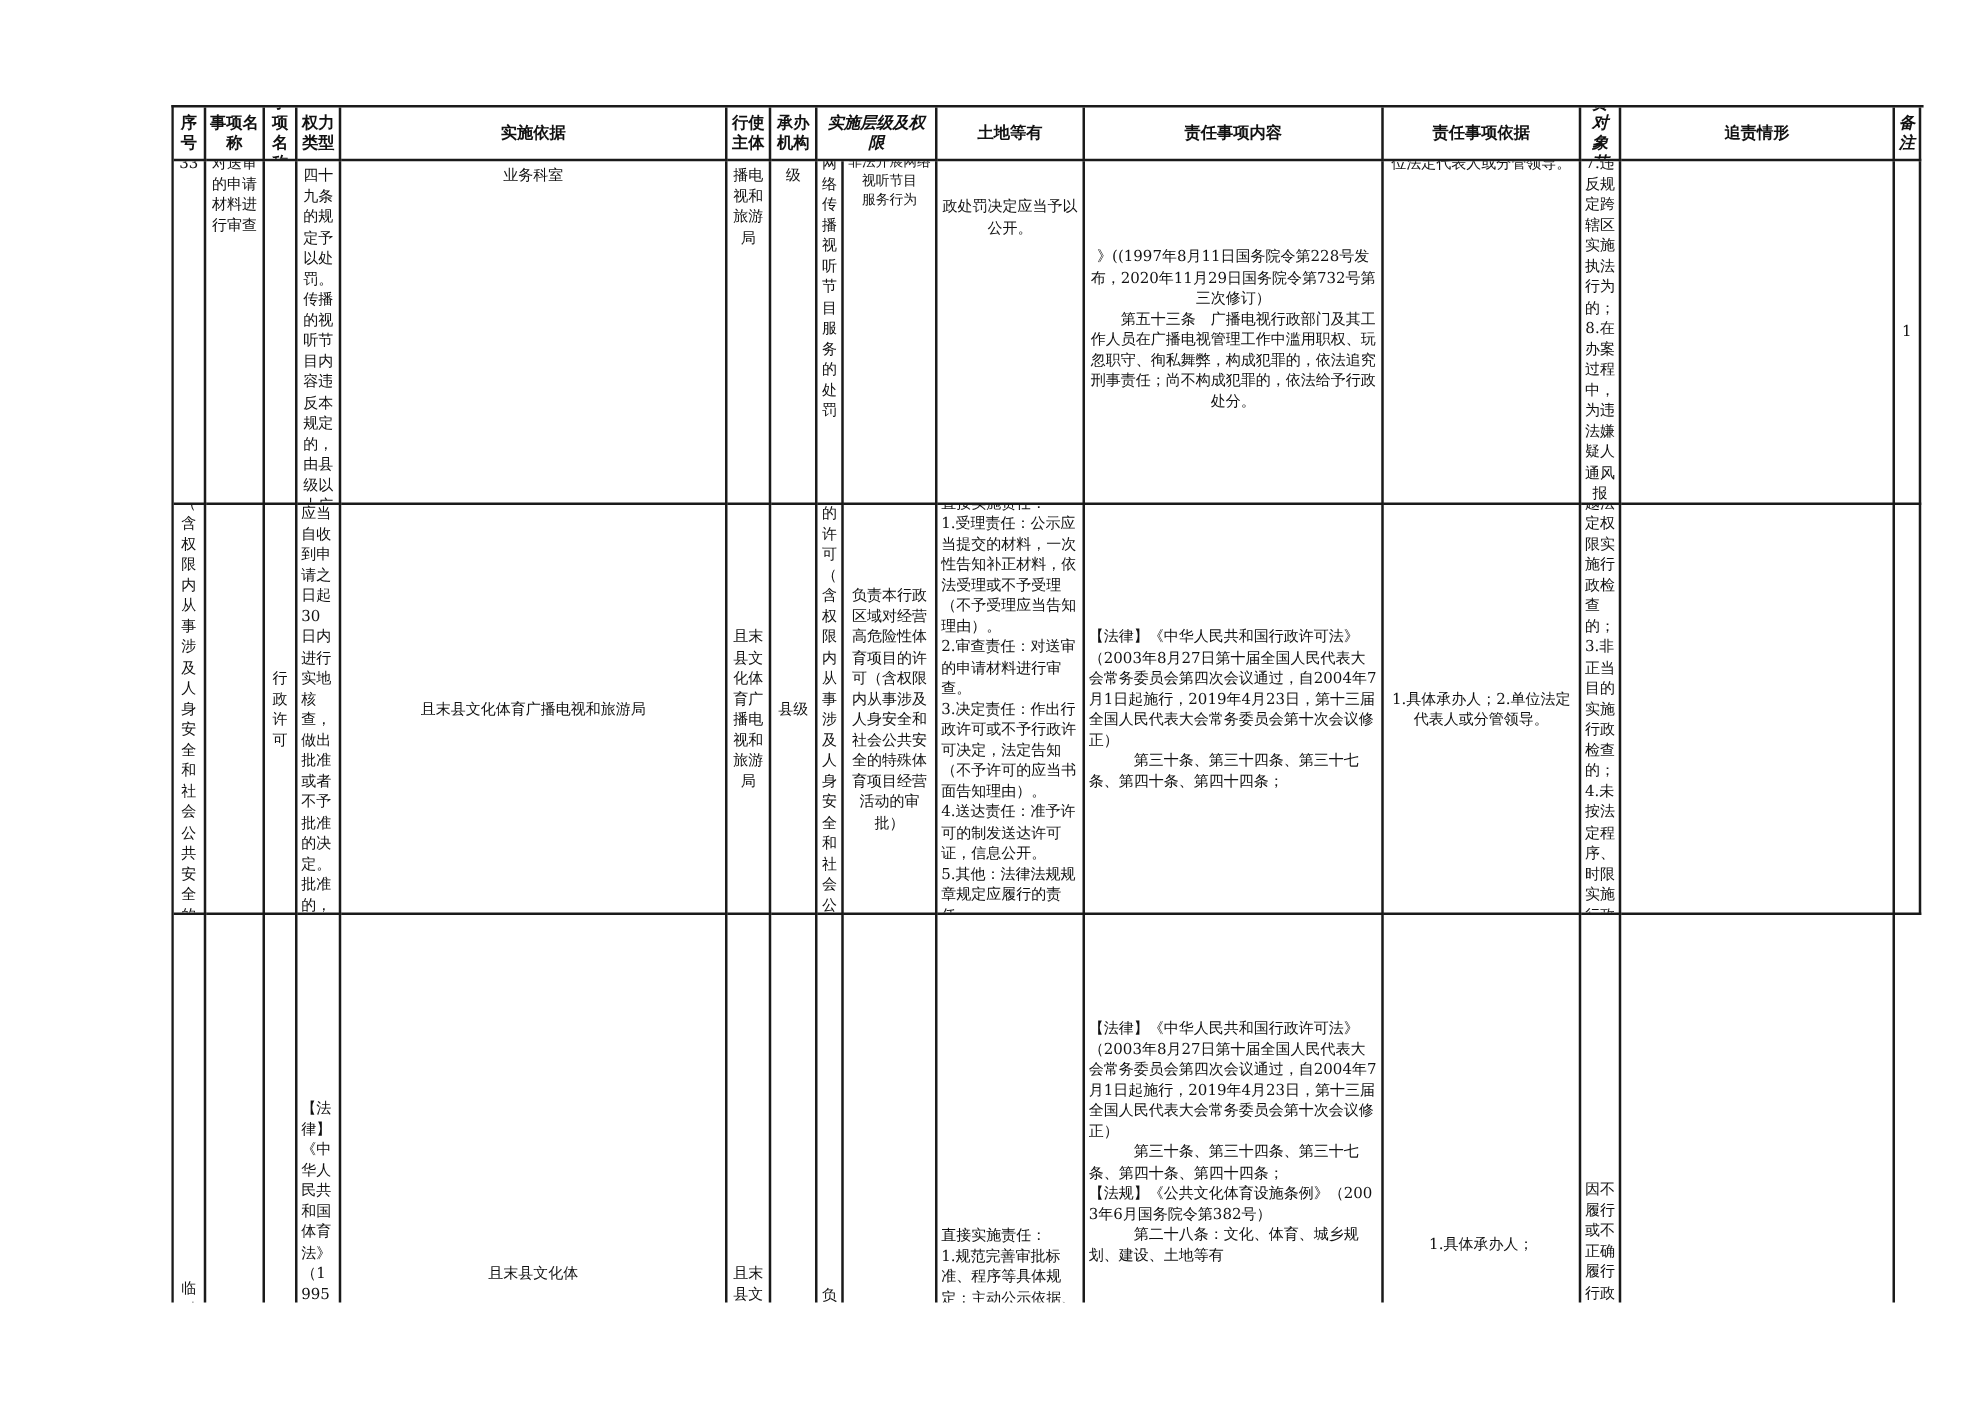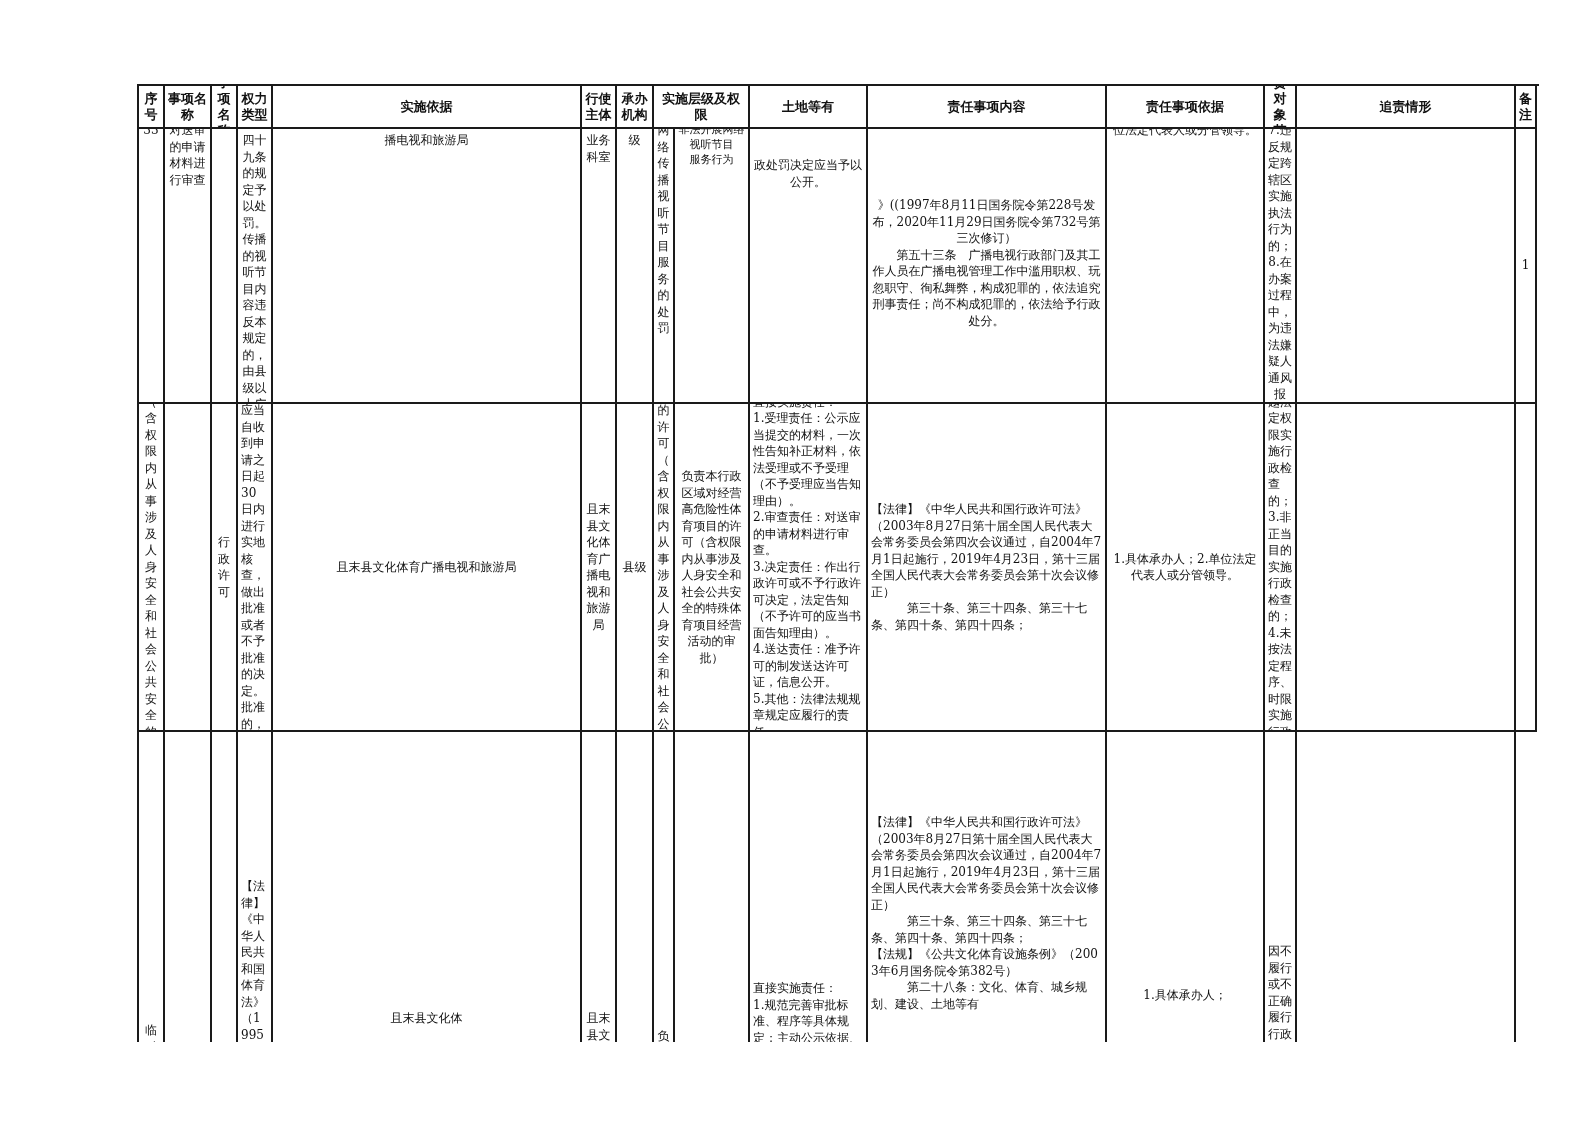--- a/index.html
+++ b/index.html
@@ -9,21 +9,21 @@
   .grid{display:grid;
         grid-template-columns:26px 47px 26px 35px 309px 35px 37px 21px 75px 118px 239px 158px 32px 219px 21px;
         grid-template-rows:43px 275px 328px 700px;
         border-left:2px solid #1a1a1a;border-top:2px solid #1a1a1a;}
   .cell{border-right:2px solid #1a1a1a;border-bottom:2px solid #1a1a1a;
         overflow:hidden;display:flex;align-items:center;justify-content:center;
         box-sizing:border-box;padding:1px 3px;}
   .ct{white-space:pre-wrap;font-size:12px;line-height:16.5px;text-align:center;
       word-break:break-all;overflow-wrap:anywhere;width:100%;}
   .hd .ct{font-size:13px;line-height:16px;font-weight:bold;word-break:keep-all;}
-  .hd .ct.wb{word-break:break-all;}
+  .hd .ct.wb{word-break:break-all;font-style:italic;}
   .left .ct{text-align:left;}
   .vt{align-items:flex-start;}
   .off .ct{margin-top:-8px;}
   .tight .ct{font-size:11px;line-height:15px;}
   .span2{grid-column:span 2;}
 </style>
 </head>
 <body>
 
 <div class="sheet">
@@ -78,24 +78,24 @@
     <div class="cell vt off">
         <div class="ct">对送审的申请材料进行审查</div>
       </div>
     <div class="cell">
         <div class="ct"></div>
       </div>
     <div class="cell vt" style="padding-top:3px">
         <div class="ct">四十九条的规定予以处罚。传播的视听节目内容违反本规定的，由县级以上广播电影电视主管部门予以警告、责令改正，可并处3万元以下罚款；情节严重的，根据《广播电视管理条例》第四十九条的规定予以处罚。未按照许可证载明或备案的事项从事互联网视听节目服务的或违规播出时政类视听新闻节目的，由县级以上广播电影电视主管部门予以警告、责令改正，可并处3万元以下罚款；情节严重的，根据《广播电视管理条例》第五十条之规定予以处罚。转播、链接、聚合、集成非法的广播电视频道和视听节目网站内容的，擅自插播、截留视听节目信号的，由县级以上广播电影电视主管部门予以警告、责令改正，可并处3万元以下罚款；情节严重的，根据《广播电视管理条例》第五十一条之规定予以处罚。</div>
       </div>
     <div class="cell vt" style="padding-top:3px">
+        <div class="ct">业务科室</div>
+      </div>
+    <div class="cell vt" style="padding-top:3px">
         <div class="ct">播电视和旅游局</div>
-      </div>
-    <div class="cell vt" style="padding-top:3px">
-        <div class="ct">业务科室</div>
       </div>
     <div class="cell vt" style="padding-top:3px">
         <div class="ct">级</div>
       </div>
     <div class="cell vt off">
         <div class="ct">网络传播视听节目服务的处罚</div>
       </div>
     <div class="cell vt off tight">
         <div class="ct">非法开展网络视听节目
 服务行为</div>

